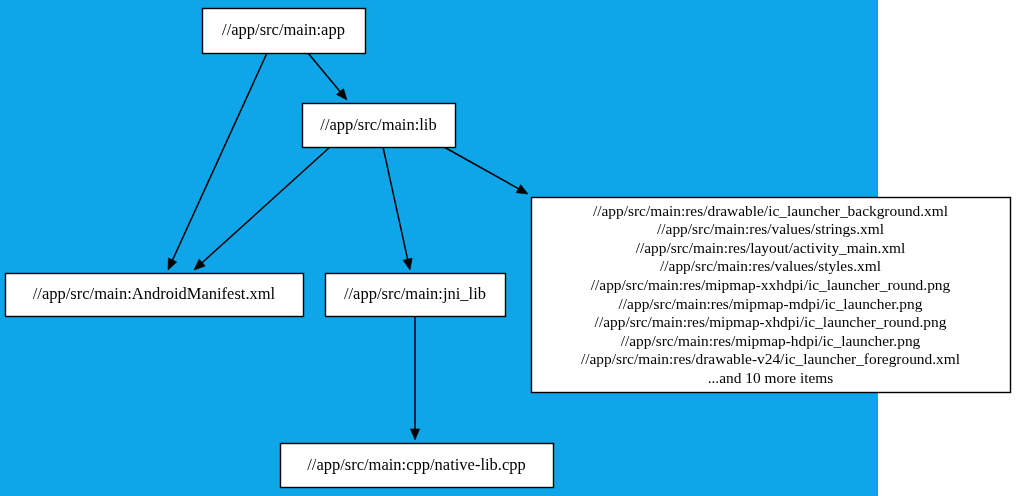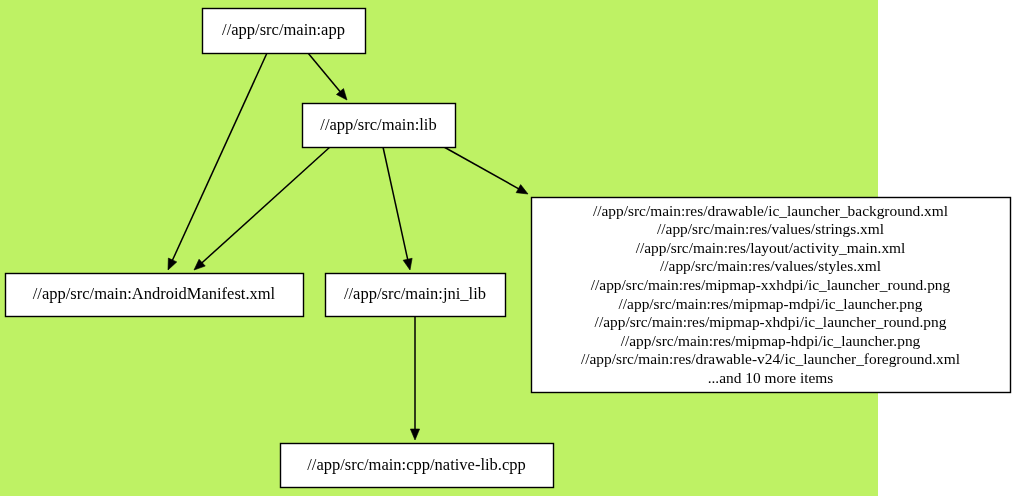--- a/index.html
+++ b/index.html
@@ -10,21 +10,21 @@
   body {
     width: 1018px;
     height: 496px;
     font-family: "Liberation Serif", "DejaVu Serif", serif;
     overflow: hidden;
   }
   #graph-root {
     position: relative;
     width: 878px;
     height: 496px;
-    background: #bef264;
+    background: #0ea5e9;
   }
   svg#graph-canvas {
     position: absolute;
     top: 0;
     left: 0;
     width: 1018px;
     height: 496px;
     display: block;
   }
   .node-box {

